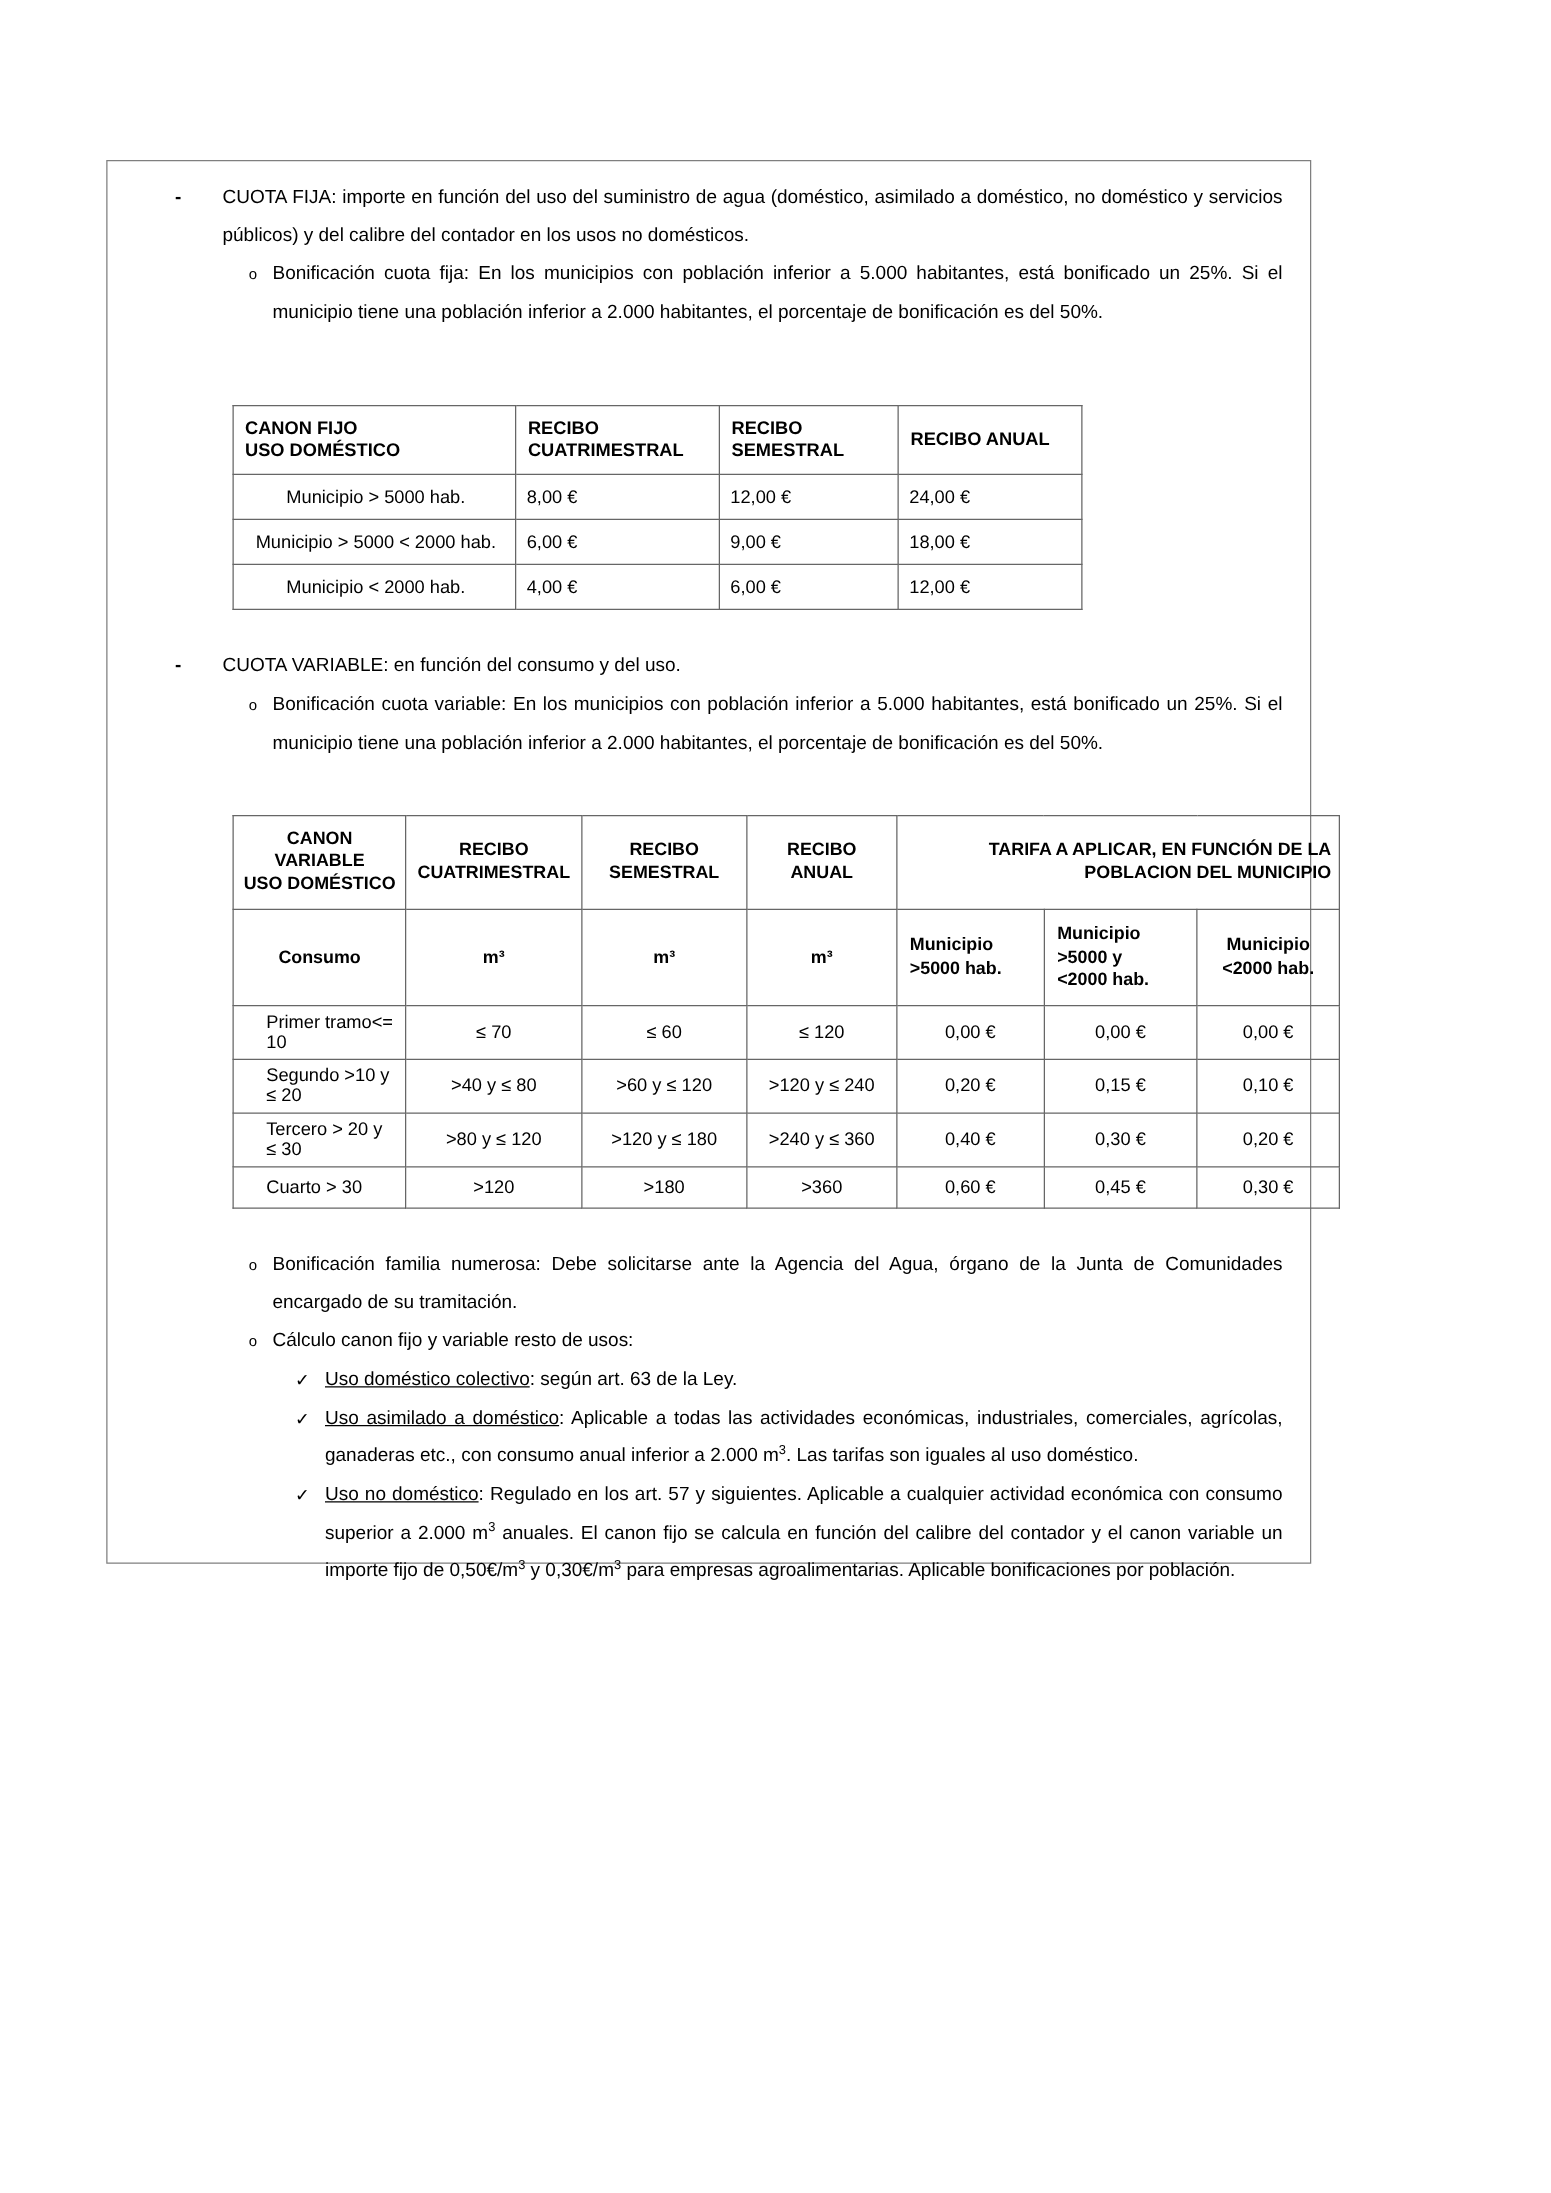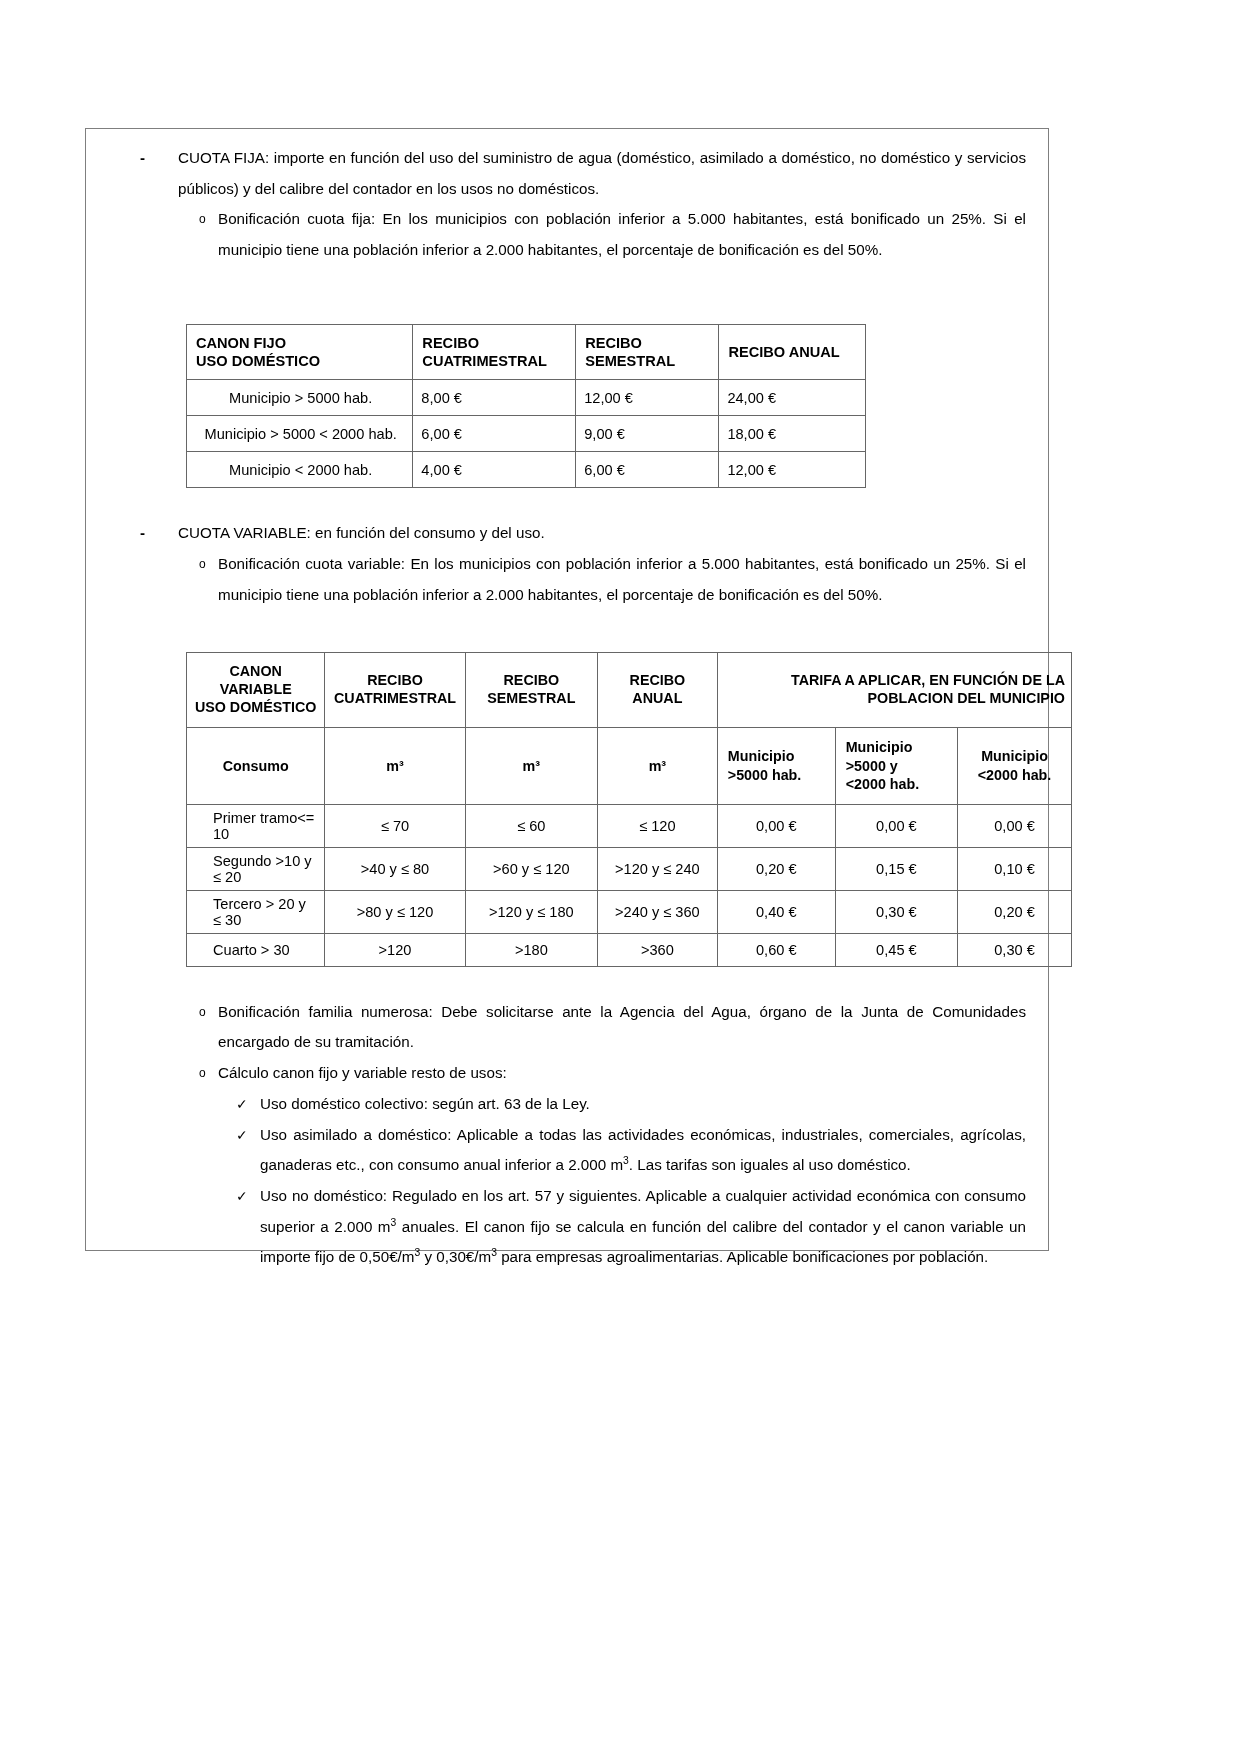--- a/index.html
+++ b/index.html
@@ -31,21 +31,21 @@
   }
 
   
   .para {
     font-size: 15.2px;
     line-height: 2.02;
     text-align: justify;
     margin: 0;
   }
   .bold { font-weight: normal; }
-  .uline { }
+  .uline { text-decoration: underline; }
   sup { font-size: 0.68em; vertical-align: super; line-height: 0; }
 
   
   .lvl1 {
     position: relative;
     padding-left: 70px;
     margin-top: 0;
   }
   .lvl1 .dash {
     position: absolute;

